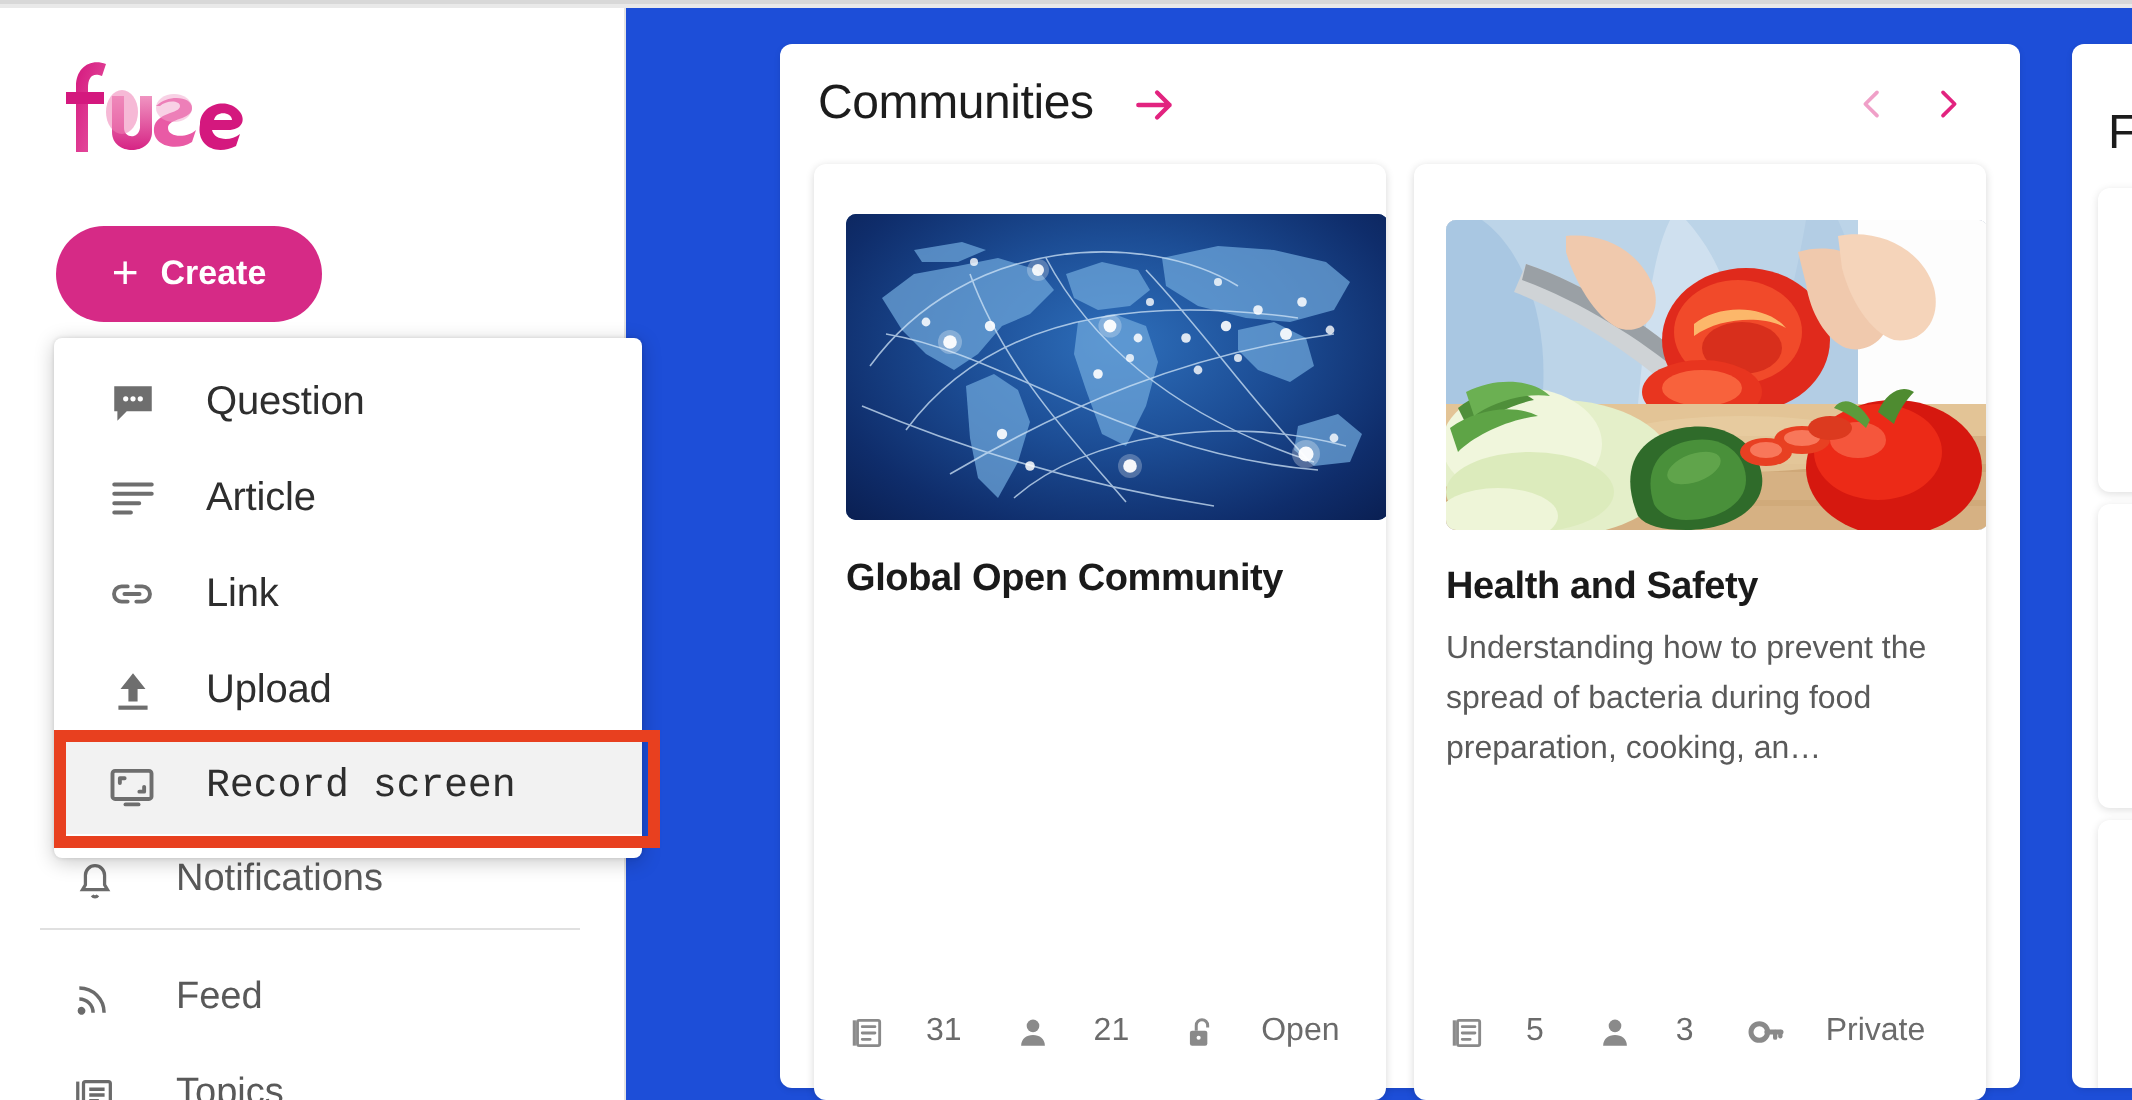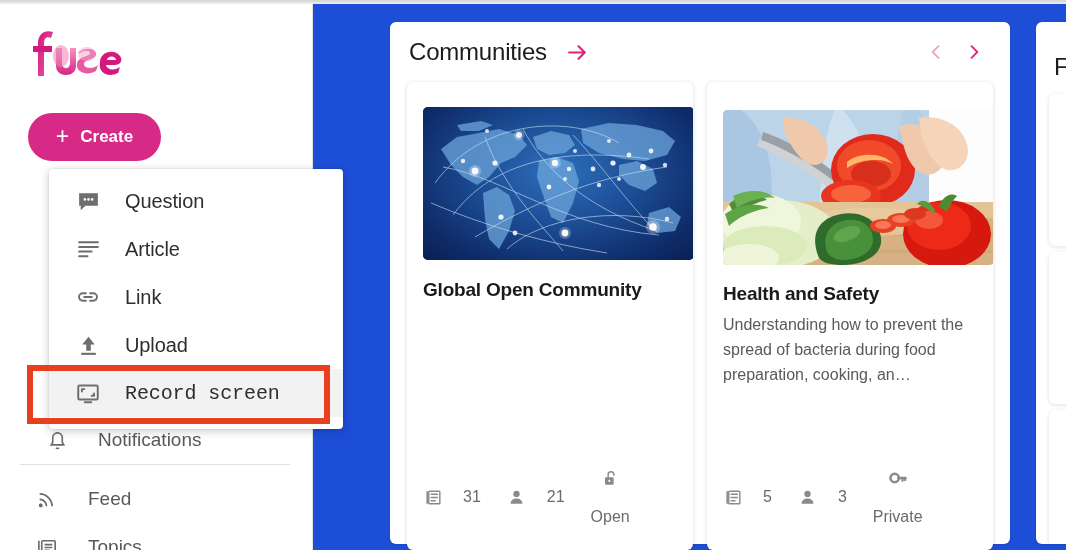--- a/index.html
+++ b/index.html
@@ -112,21 +112,20 @@
   .dropdown {
     position: absolute;
     left: 27px;
     top: 165px;
     width: 294px;
     background: #ffffff;
     border-radius: 4px;
     box-shadow: 0 2px 10px rgba(0,0,0,0.22), 0 0 2px rgba(0,0,0,0.12);
     padding: 8px 0 12px 0;
     z-index: 40;
-    margin-left: 22px;
   }
   .menu-item {
     display: flex;
     align-items: center;
     height: 48px;
     padding-left: 24px;
     cursor: pointer;
     box-sizing: border-box;
   }
   .menu-item.hovered {
@@ -273,21 +272,21 @@
     gap: 0;
     color: #6b6b6b;
     font-size: 16px;
   }
   .stat {
     display: flex;
     align-items: center;
     gap: 20px;
     margin-right: 26px;
   }
-  .stat:last-child { margin-right: 0; flex-direction: column; }
+  .stat:last-child { margin-right: 0; }
   .stat .st-ico {
     display: flex;
     align-items: center;
     justify-content: center;
     color: #8a8a8a;
     width: 20px; height: 20px;
   }
   .stat .st-val { color: #6b6b6b; }
 
   
@@ -363,21 +362,21 @@
         <ellipse cx="59" cy="28" rx="9" ry="7" fill="#f2a3cb" opacity="0.5"></ellipse>
       </svg>
     </div>
 
     <button class="create-btn">
       <span class="create-plus">+</span>
       <span>Create</span>
     </button>
 
     <div class="side-nav">
-      <div class="side-item" style="position:absolute; left:0; top:237px; width:375px;margin-left:10px;">
+      <div class="side-item" style="position:absolute; left:0; top:237px; width:375px;">
         <span class="s-ico">
           <svg viewBox="0 0 24 24" width="23" height="23" fill="none" stroke="currentColor" stroke-width="1.7">
             <path d="M7 9a5 5 0 0 1 10 0v5l1.5 2.5H5.5L7 14z"></path>
             <path d="M10.5 19.5a1.8 1.8 0 0 0 3 0"></path>
           </svg>
         </span>
         <span>Notifications</span>
       </div>
 
       <div class="side-divider" style="top:285px;"></div>

